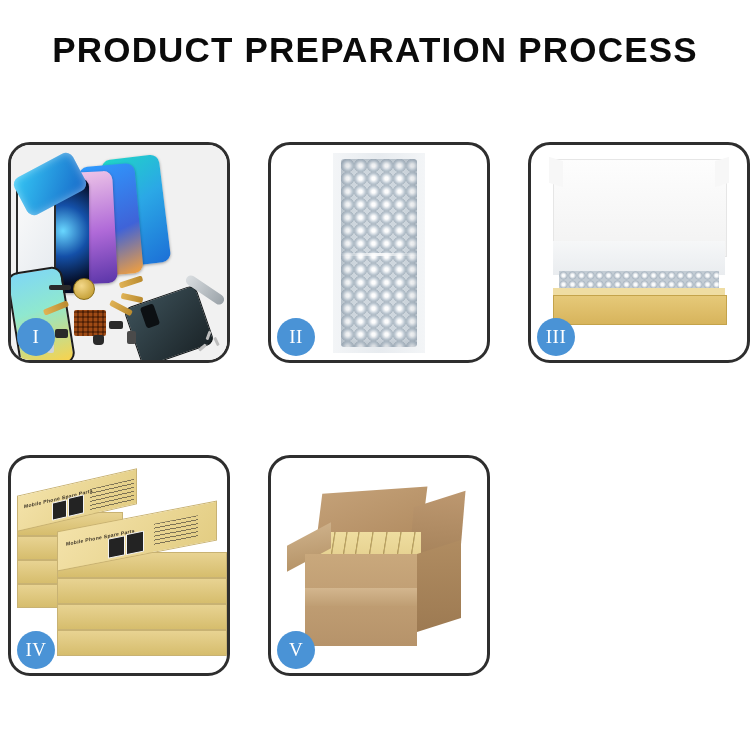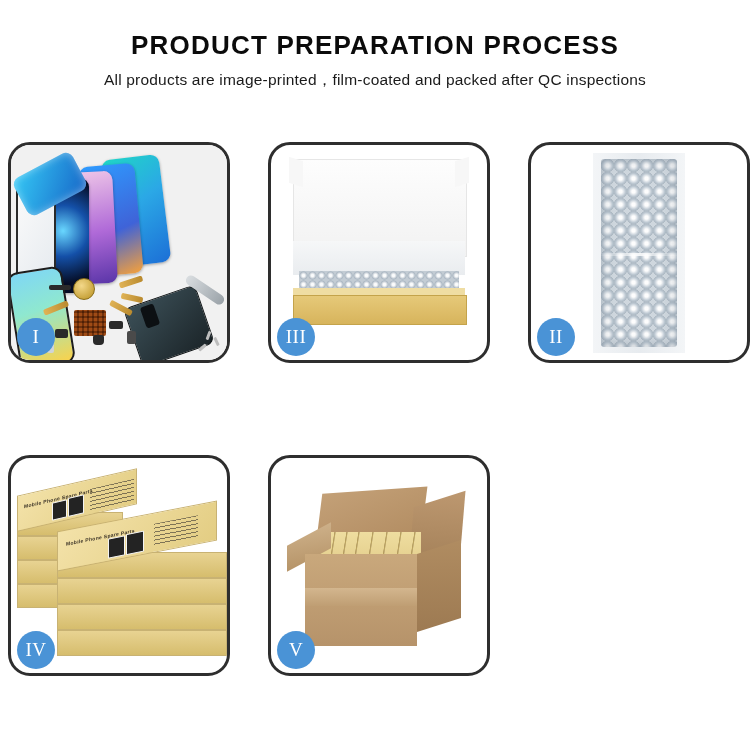--- a/index.html
+++ b/index.html
@@ -8,21 +8,21 @@
     background:#ffffff;
     font-family:"Liberation Sans", sans-serif;
     overflow:hidden;
     position:relative;
   }
   .page{width:750px;height:750px;position:relative;}
 
   
   .header{padding-top:32px;text-align:center;}
   .title{
-    font-size:26px;font-weight:700;color:#0b0b0b;
+    font-size:35px;font-weight:700;color:#0b0b0b;
     letter-spacing:1.2px;line-height:1.05;
     font-family:"Liberation Sans", sans-serif;
     white-space:nowrap;
   }
   .subtitle{
     margin-top:11px;font-size:15.5px;color:#1a1a1a;font-weight:400;
     letter-spacing:.2px;white-space:nowrap;
   }
 
   
@@ -172,21 +172,20 @@
     transform:rotate(16deg);}
   .s-seam{position:absolute;background:rgba(130,100,66,.55);}
 </style>
 </head>
 <body>
 
 <div class="page">
 
   <div class="header">
     <div class="title">PRODUCT PREPARATION PROCESS</div>
-    <div class="subtitle">All products are image-printed，film-coated and packed after QC inspections</div>
   </div>
 
   <div class="grid">
 
     <div class="panel">
       <div class="panel-clip">
         <div class="p1-bg"></div>
 
         <div class="scr scr-a"></div>
         <div class="scr scr-b"></div>
@@ -215,39 +214,39 @@
         <div class="tool"></div>
         <div class="screw" style="left:196px;top:186px;transform:rotate(20deg);"></div>
         <div class="screw" style="left:204px;top:192px;transform:rotate(-25deg);"></div>
         <div class="screw" style="left:190px;top:198px;transform:rotate(50deg);"></div>
       </div>
       <div class="badge">I</div>
     </div>
 
     <div class="panel">
       <div class="panel-clip">
+        <div class="bw-wrap">
+          <div class="bw-inner"></div>
+          <div class="bw-seam"></div>
+        </div>
+      </div>
+      <div class="badge">II</div>
+    </div>
+
+    <div class="panel">
+      <div class="panel-clip">
         <div class="b3-lid"></div>
         <div class="b3-lid-flap-l"></div>
         <div class="b3-lid-flap-r"></div>
         <div class="b3-foam"></div>
         <div class="b3-bubble"></div>
         <div class="b3-kraft-rim"></div>
         <div class="b3-kraft-front"></div>
       </div>
       <div class="badge">III</div>
-    </div>
-
-    <div class="panel">
-      <div class="panel-clip">
-        <div class="bw-wrap">
-          <div class="bw-inner"></div>
-          <div class="bw-seam"></div>
-        </div>
-      </div>
-      <div class="badge">II</div>
     </div>
 
     <div class="panel">
       <div class="panel-clip">
         <div class="stack">
 
           <div class="sbox" style="left:0px;top:36px;width:104px;height:22px;">
               <div class="side" style="inset:0;"></div>
             </div>
           <div class="sbox" style="left:0px;top:60px;width:104px;height:22px;">

